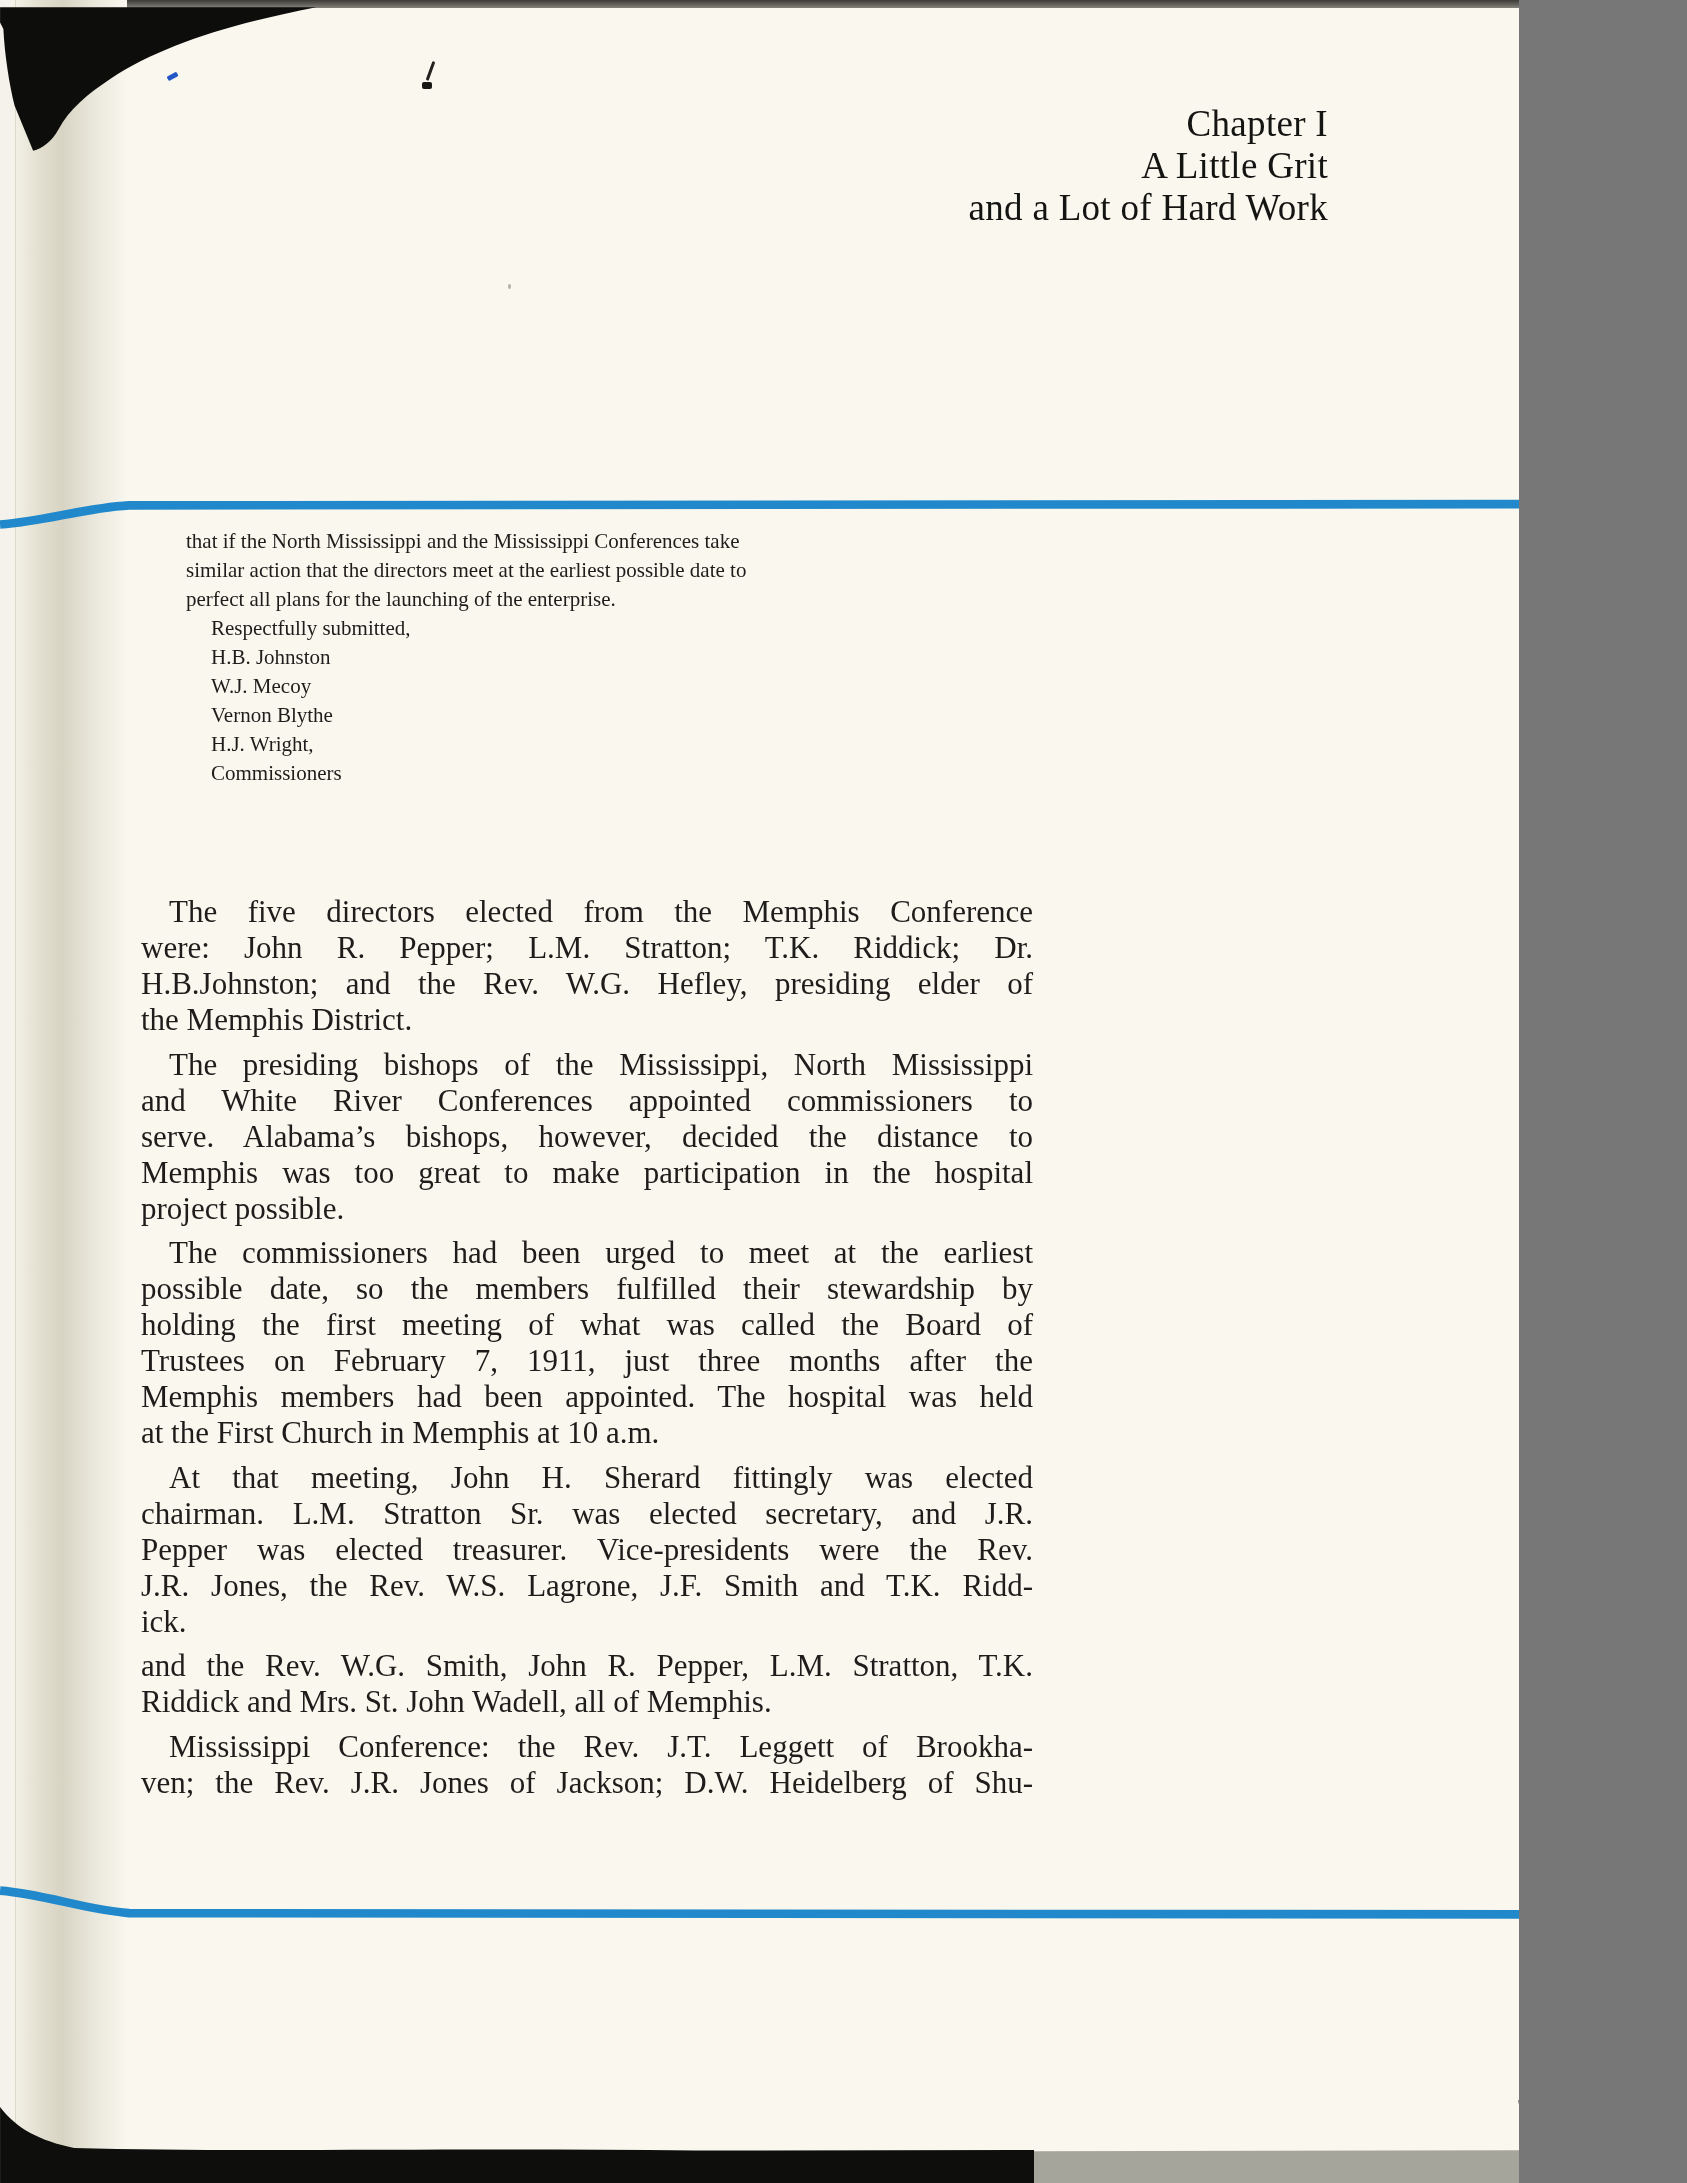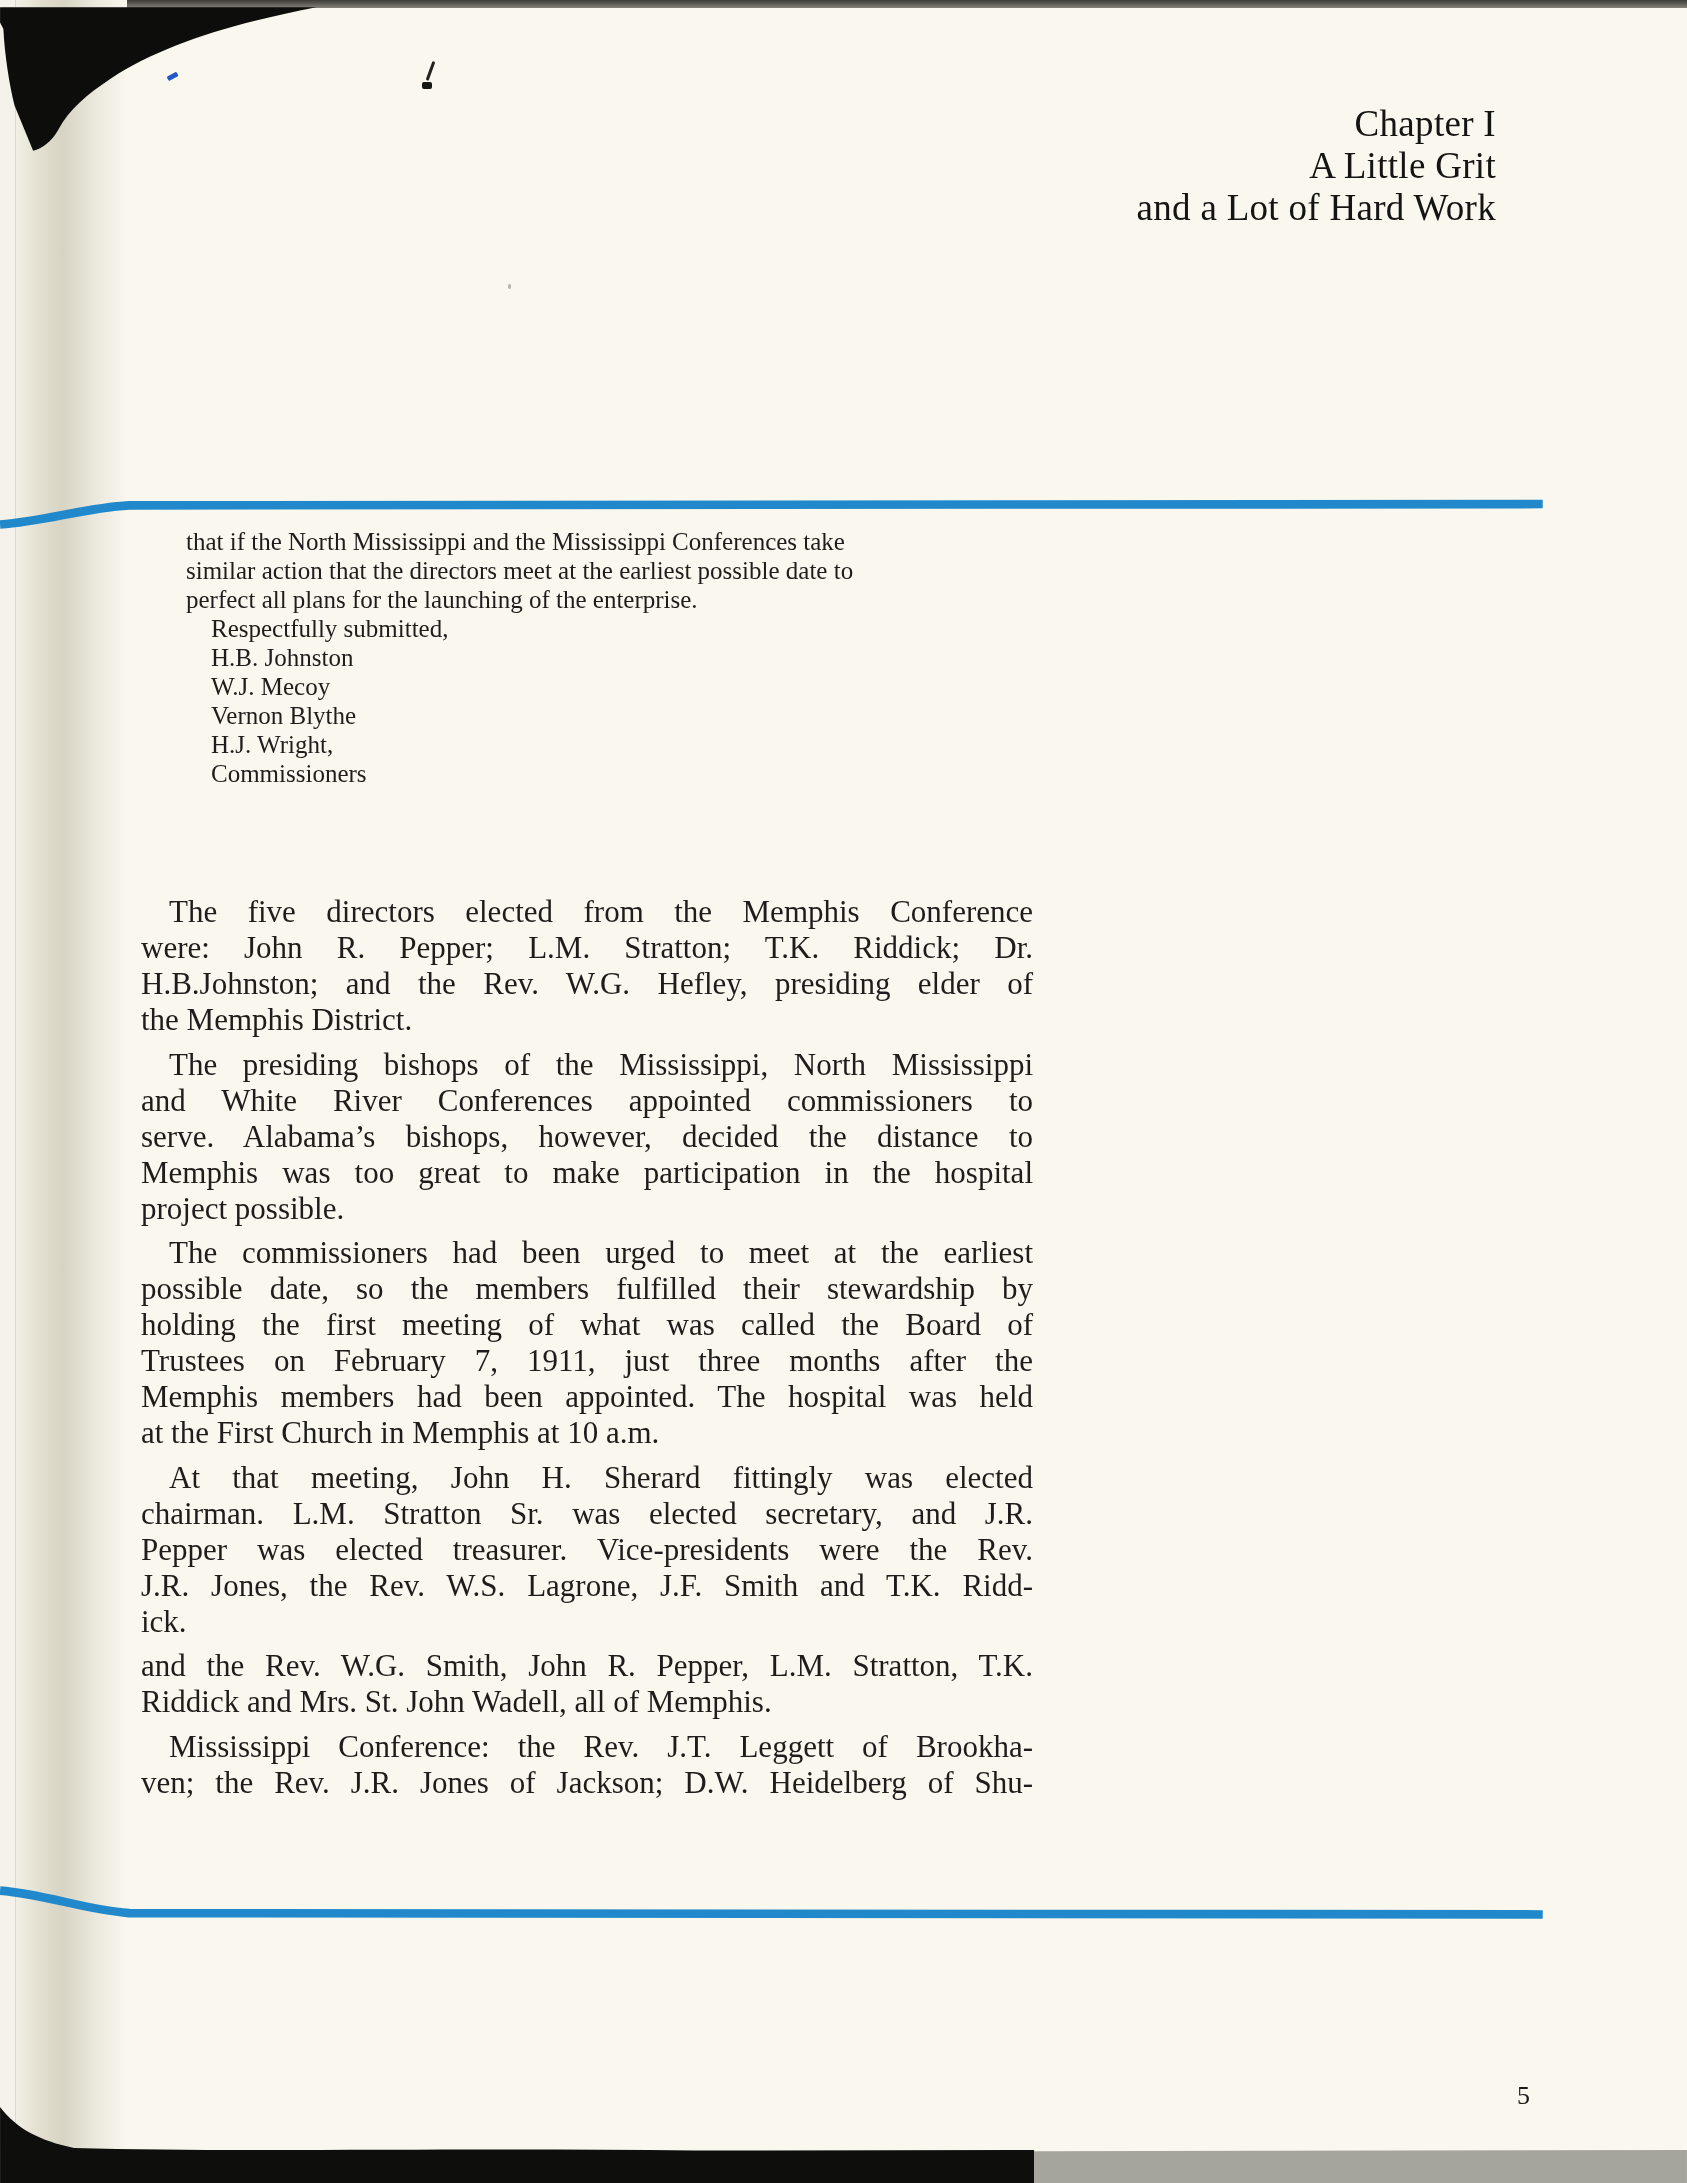--- a/index.html
+++ b/index.html
@@ -9,21 +9,21 @@
   }
   *{margin:0;padding:0;box-sizing:border-box;}
   html,body{margin:0;padding:0;}
   body{
     width:1687px;height:2183px;
     background:#777;
     font-family:"Liberation Serif", serif;
   }
   .page{
     position:relative;
-    width:1687px;height:2183px;
+    width:1519px;height:2183px;
     background:var(--paper);
     overflow:hidden;
   }
   
   .top-strip{
     position:absolute;left:0;top:0;width:1687px;height:8px;
     background:linear-gradient(180deg,#3c3b37 0%,#63615a 55%,#84837b 100%);
   }
   
   .left-sliver{
@@ -45,21 +45,21 @@
   .chapter{
     position:absolute;top:103px;right:191px;
     text-align:right;color:#141412;
     font-size:37px;line-height:42px;
     letter-spacing:0.3px;
   }
   
   .quote{
     position:absolute;left:186px;top:527px;width:741px;
     color:var(--ink);
-    font-size:25px;line-height:29px;
+    font-size:21px;line-height:29px;
   }
   .quote .sig{padding-left:25px;}
   
   .bodytext{
     position:absolute;left:141px;top:894px;width:892px;
     color:var(--ink);
     font-size:31px;line-height:36px;
   }
   .bodytext p.para{margin:0 0 8.6px 0;}
   .jline{

